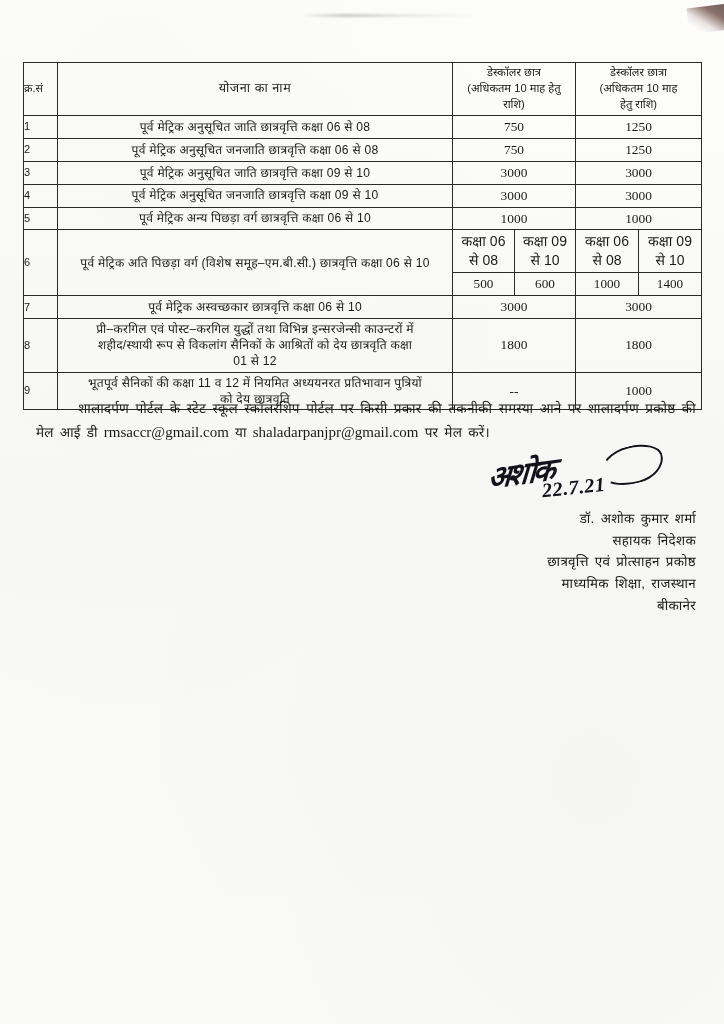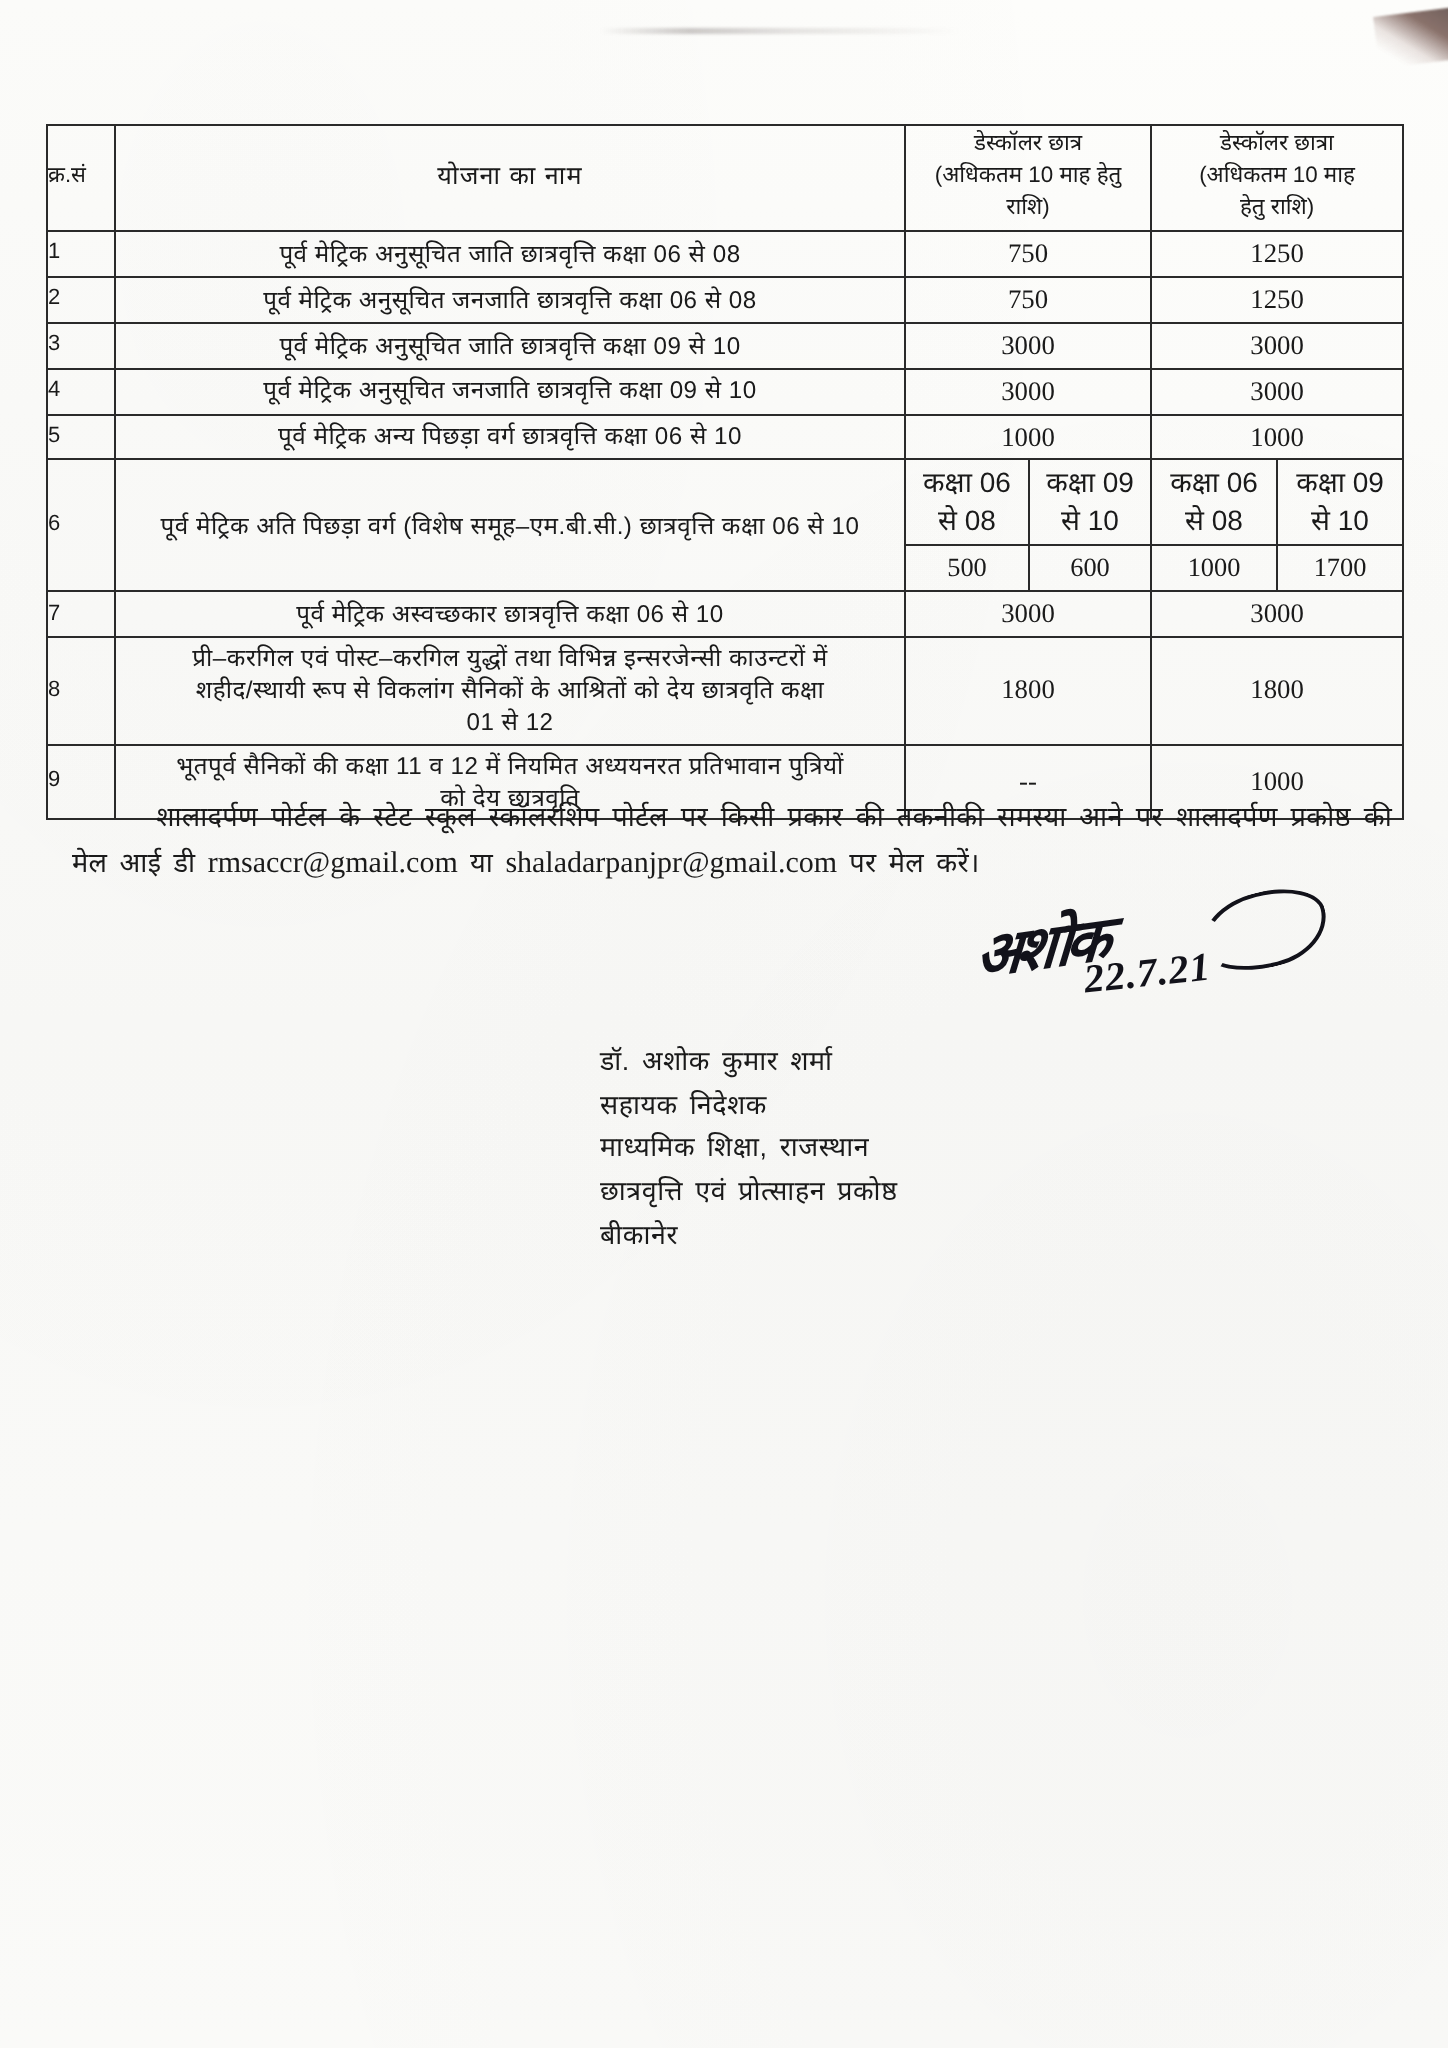--- a/index.html
+++ b/index.html
@@ -204,22 +204,23 @@
     height: 34px;
     border: 2.4px solid #12121a;
     border-radius: 50% 50% 46% 54% / 58% 42% 58% 42%;
     border-left-color: transparent;
     transform: rotate(-14deg);
   }
 
   .signature-block {
     position: absolute;
     left: 300px;
-    top: 520px;
+    top: 508px;
     width: 396px;
+    text-align: right;
     font-size: 13.4px;
     line-height: 1.62;
     letter-spacing: 0.3px;
     word-spacing: 2px;
   }
 </style>
 </head>
 <body>
 
 <div class="page">
@@ -308,21 +309,21 @@
           <td class="subhdr">
             <div>कक्षा 09</div>
             <div>से 10</div>
           </td>
         </tr>
 
         <tr>
           <td class="subval">500</td>
           <td class="subval">600</td>
           <td class="subval">1000</td>
-          <td class="subval">1700</td>
+          <td class="subval">1400</td>
         </tr>
 
         <tr>
           <td class="sr">7</td>
           <td class="name">पूर्व मेट्रिक अस्वच्छकार छात्रवृत्ति कक्षा 06 से 10</td>
           <td class="amount" colspan="2">3000</td>
           <td class="amount" colspan="2">3000</td>
         </tr>
 
         <tr>
@@ -355,17 +356,17 @@
 
   <div class="signature-area">
     <div class="signature-mark">अशोक</div>
     <div class="signature-loop"></div>
     <div class="signature-date">22.7.21</div>
   </div>
 
   <div class="signature-block">
     <div>डॉ. अशोक कुमार शर्मा</div>
     <div>सहायक निदेशक</div>
+    <div>छात्रवृत्ति एवं प्रोत्साहन प्रकोष्ठ</div>
     <div>माध्यमिक शिक्षा, राजस्थान</div>
-    <div>छात्रवृत्ति एवं प्रोत्साहन प्रकोष्ठ</div>
     <div>बीकानेर</div>
   </div>
 </div>
 
 </body></html>

